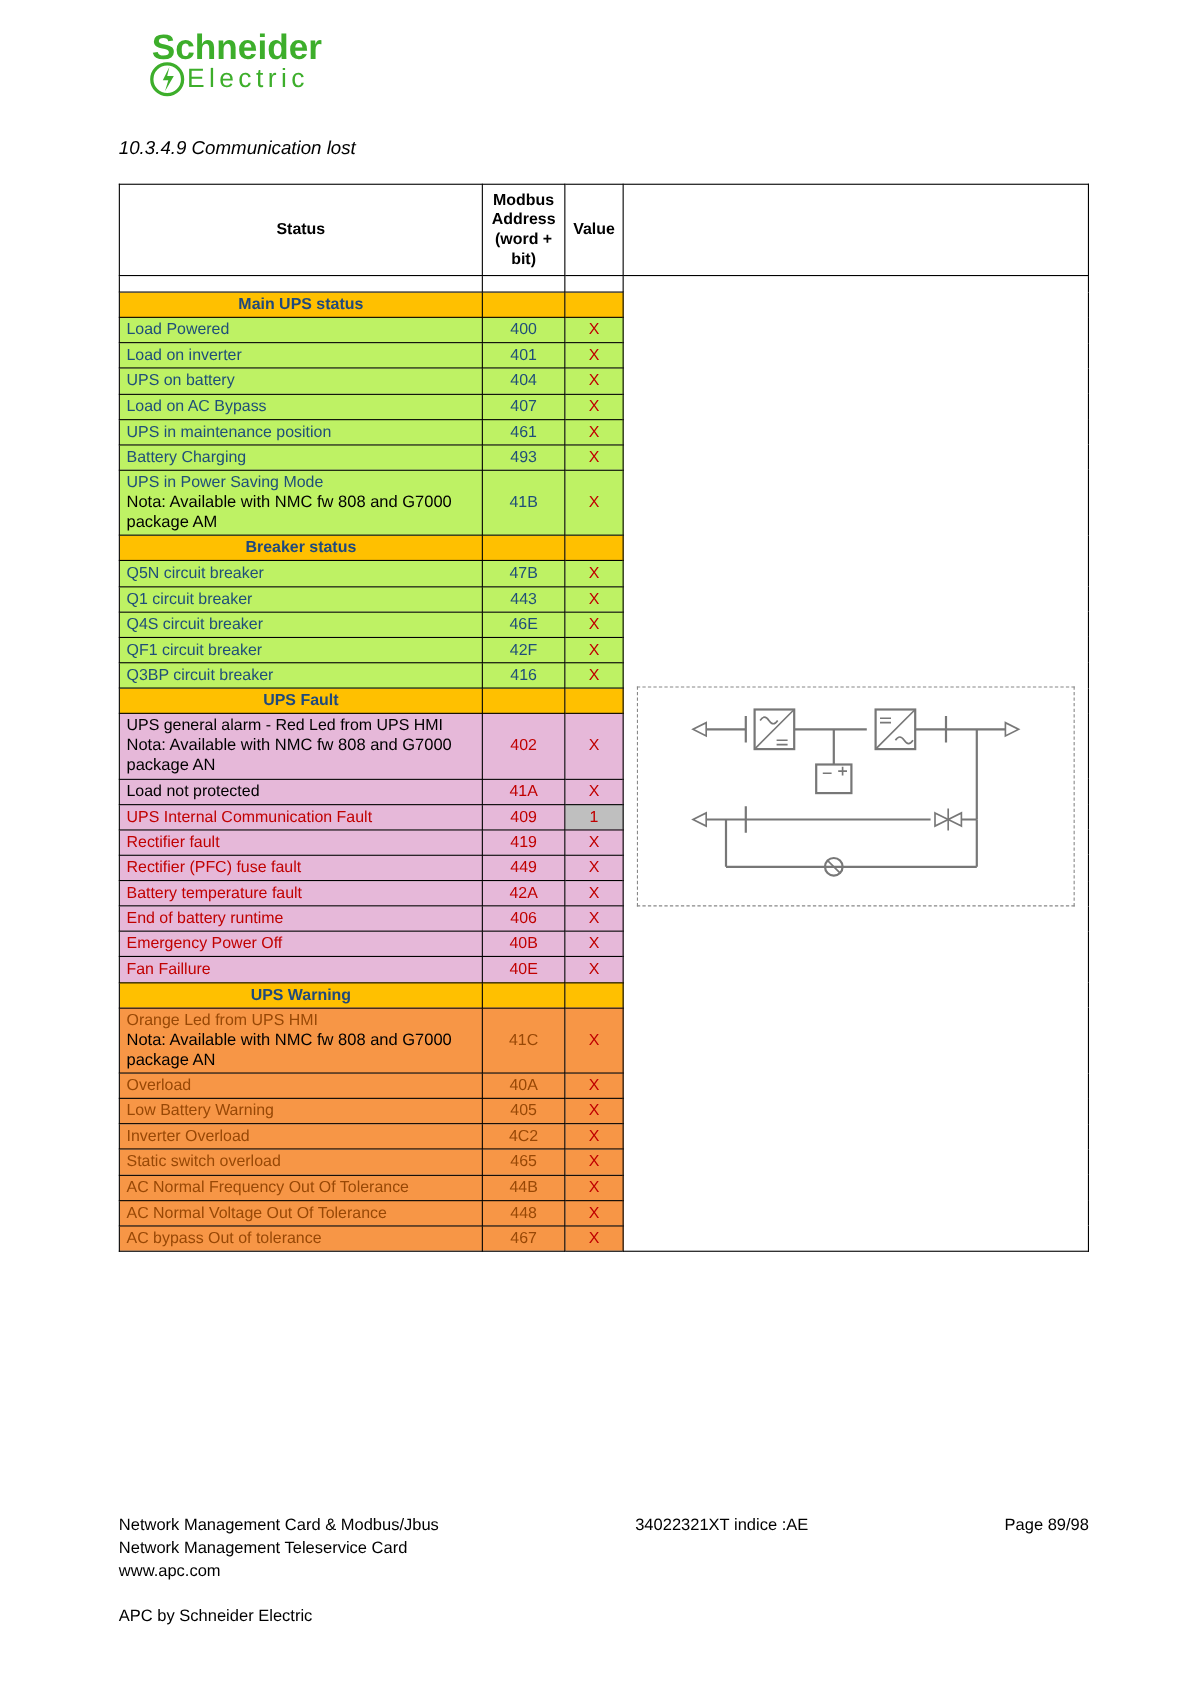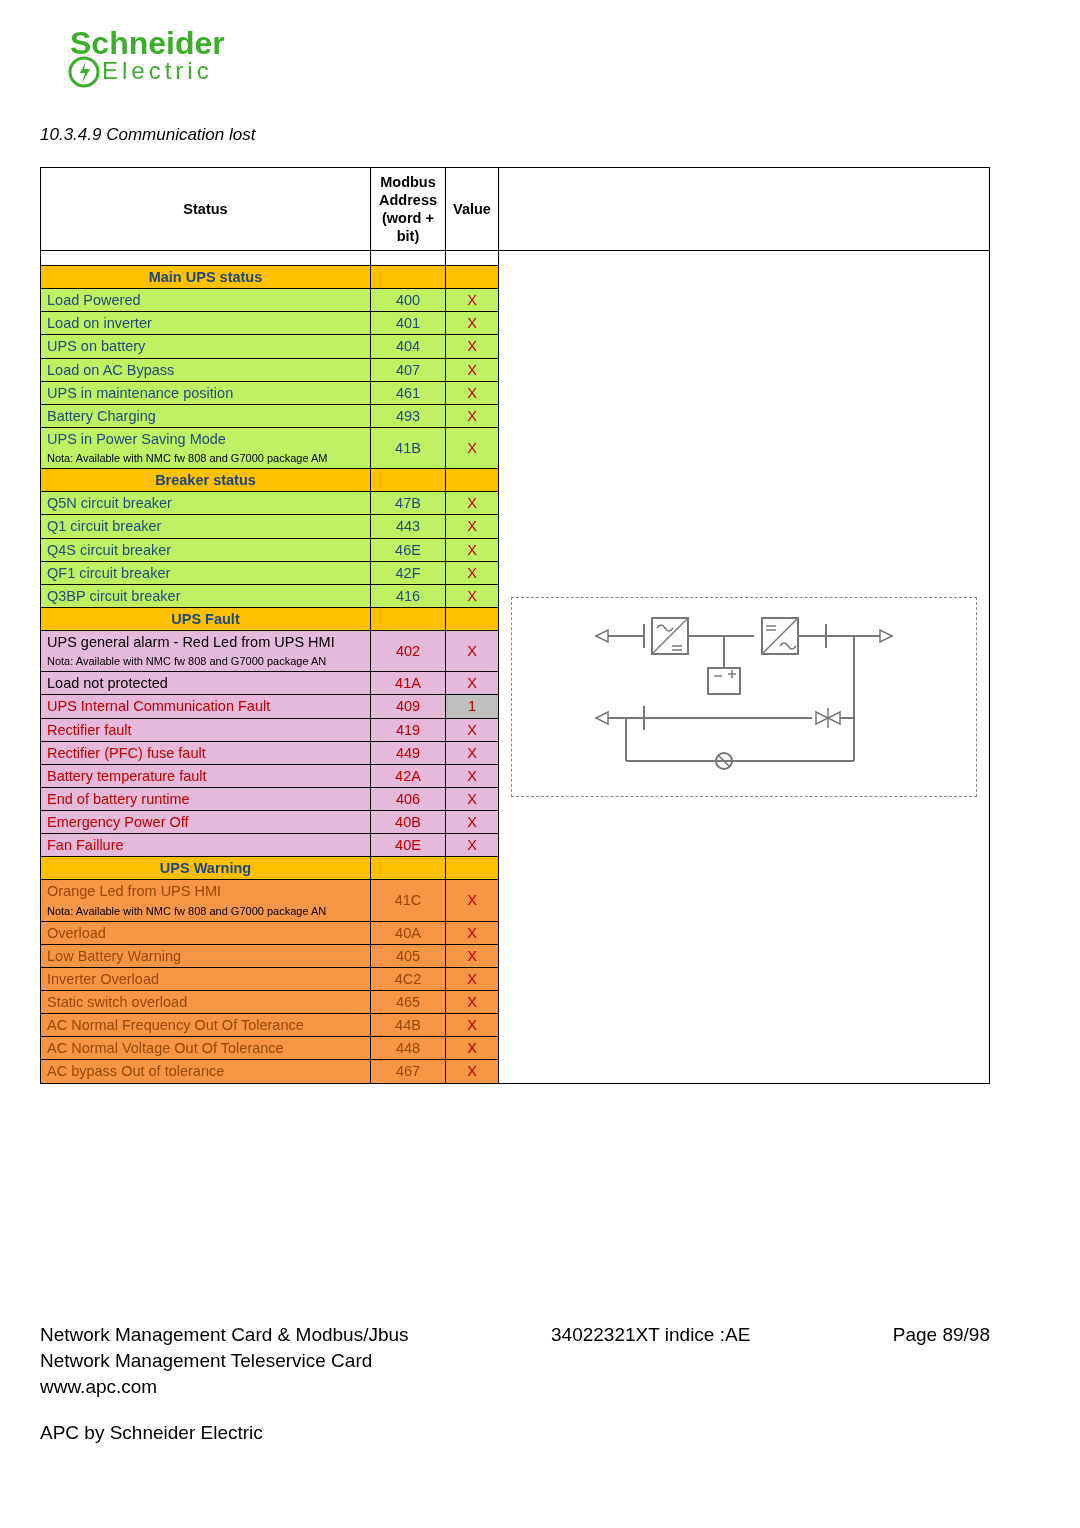--- a/index.html
+++ b/index.html
@@ -5,21 +5,21 @@
   body {
     margin: 0;
     padding: 0;
     background: #fff;
     font-family: Arial, Helvetica, sans-serif;
     font-size: 14px;
     color: #000;
     width: 1080px;
   }
   .page {
-    padding: 24px 90px 40px 40px;
+    padding: 24px 90px 40px 108px;
     box-sizing: border-box;
   }
   .logo {
     margin-bottom: 30px;
   }
   .section-title {
     font-style: italic;
     font-size: 17px;
     margin: 8px 0 22px 0;
   }
@@ -66,21 +66,21 @@
   .bg-green  { background: #bef264; }
   .bg-pink   { background: #e6b8d9; }
   .bg-orange { background: #f79646; }
   
   .t-blue   { color: #1f4e79; }
   .t-red    { color: #c00000; }
   .t-orange { color: #984806; }
   .t-red-x  { color: #c00000; font-weight: normal; }
   .t-black  { color: #000; }
   .nota {
-    font-size: 11px;
+    font-size: 15px;
     color: #000;
     line-height: 1.1;
     text-align: center;
   }
   .val-hl {
     background: #bfbfbf;
   }
   
   td.diagram {
     vertical-align: top;
@@ -93,21 +93,21 @@
     padding: 8px 12px 20px 12px;
     height: 170px;
     position: relative;
   }
   .diagram-box svg {
     width: 100%;
     height: 100%;
   }
   .footer {
     margin-top: 240px;
-    font-size: 19px;
+    font-size: 15px;
     color: #000;
   }
   .footer .row1 {
     display: flex;
     justify-content: space-between;
     margin-bottom: 4px;
   }
   .footer .line {
     margin-bottom: 4px;
   }

